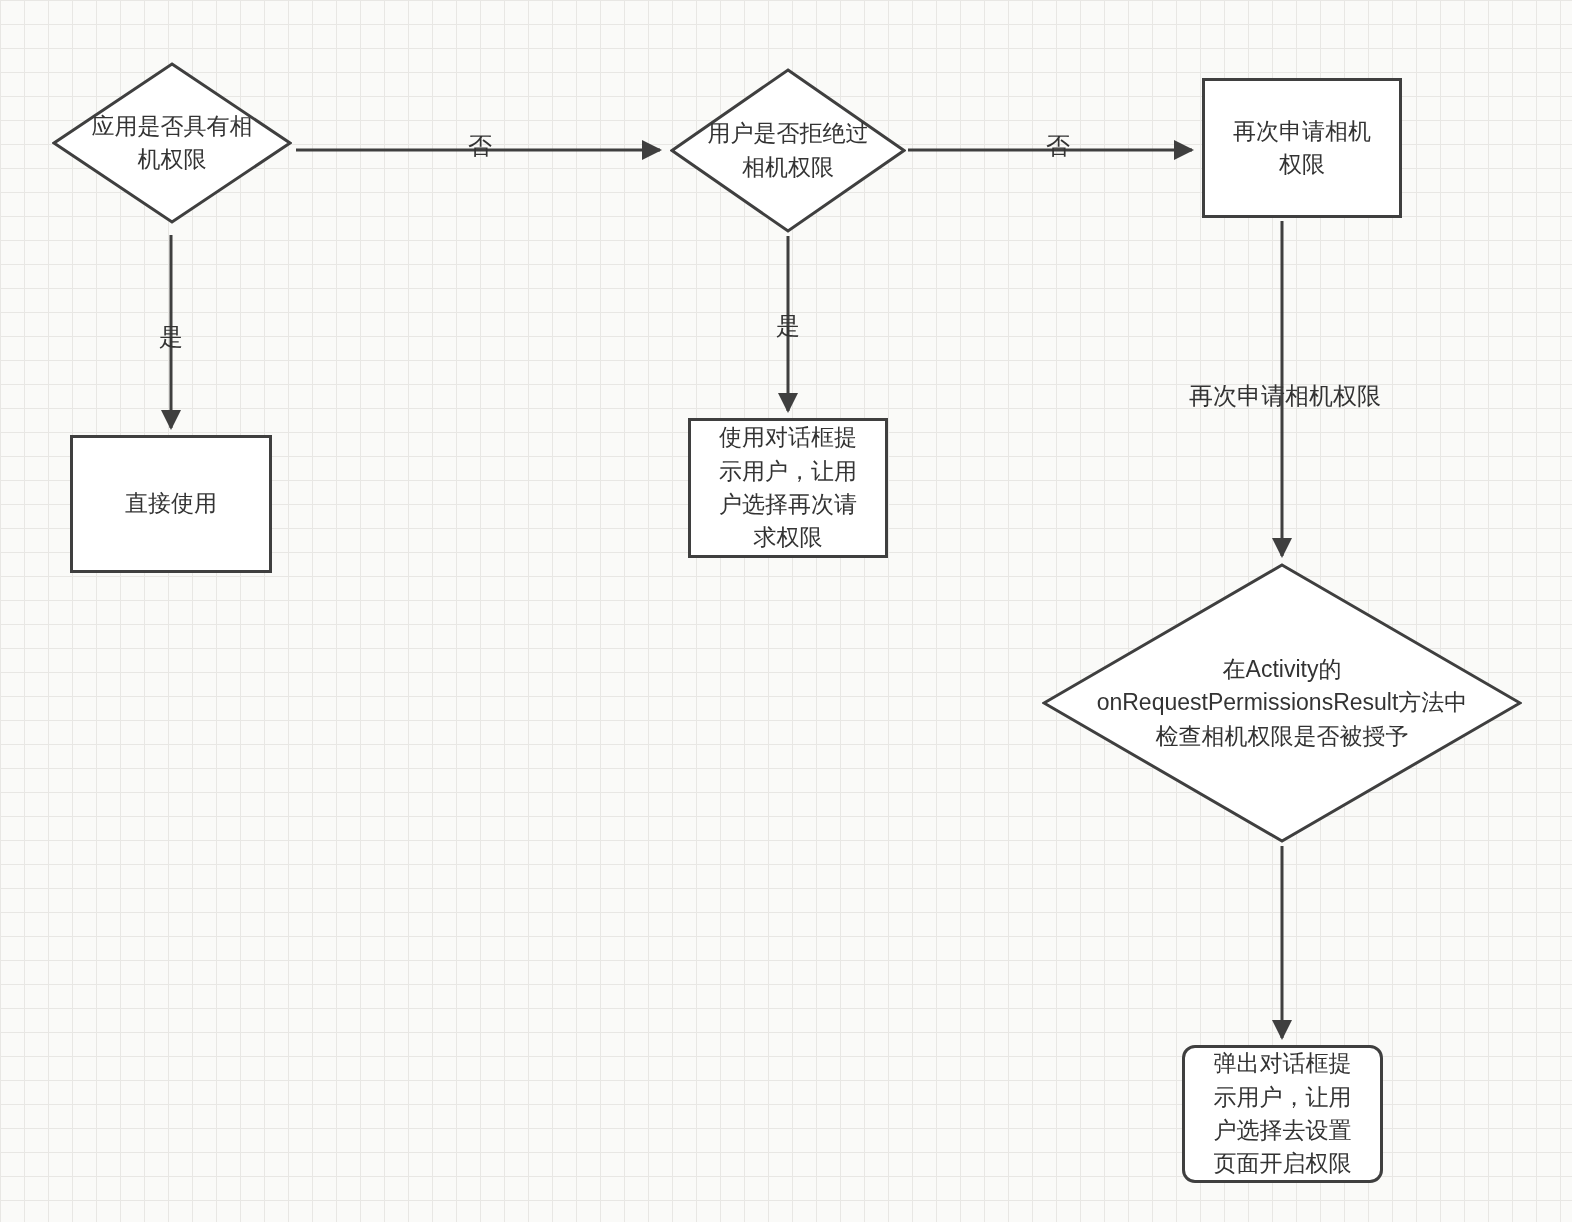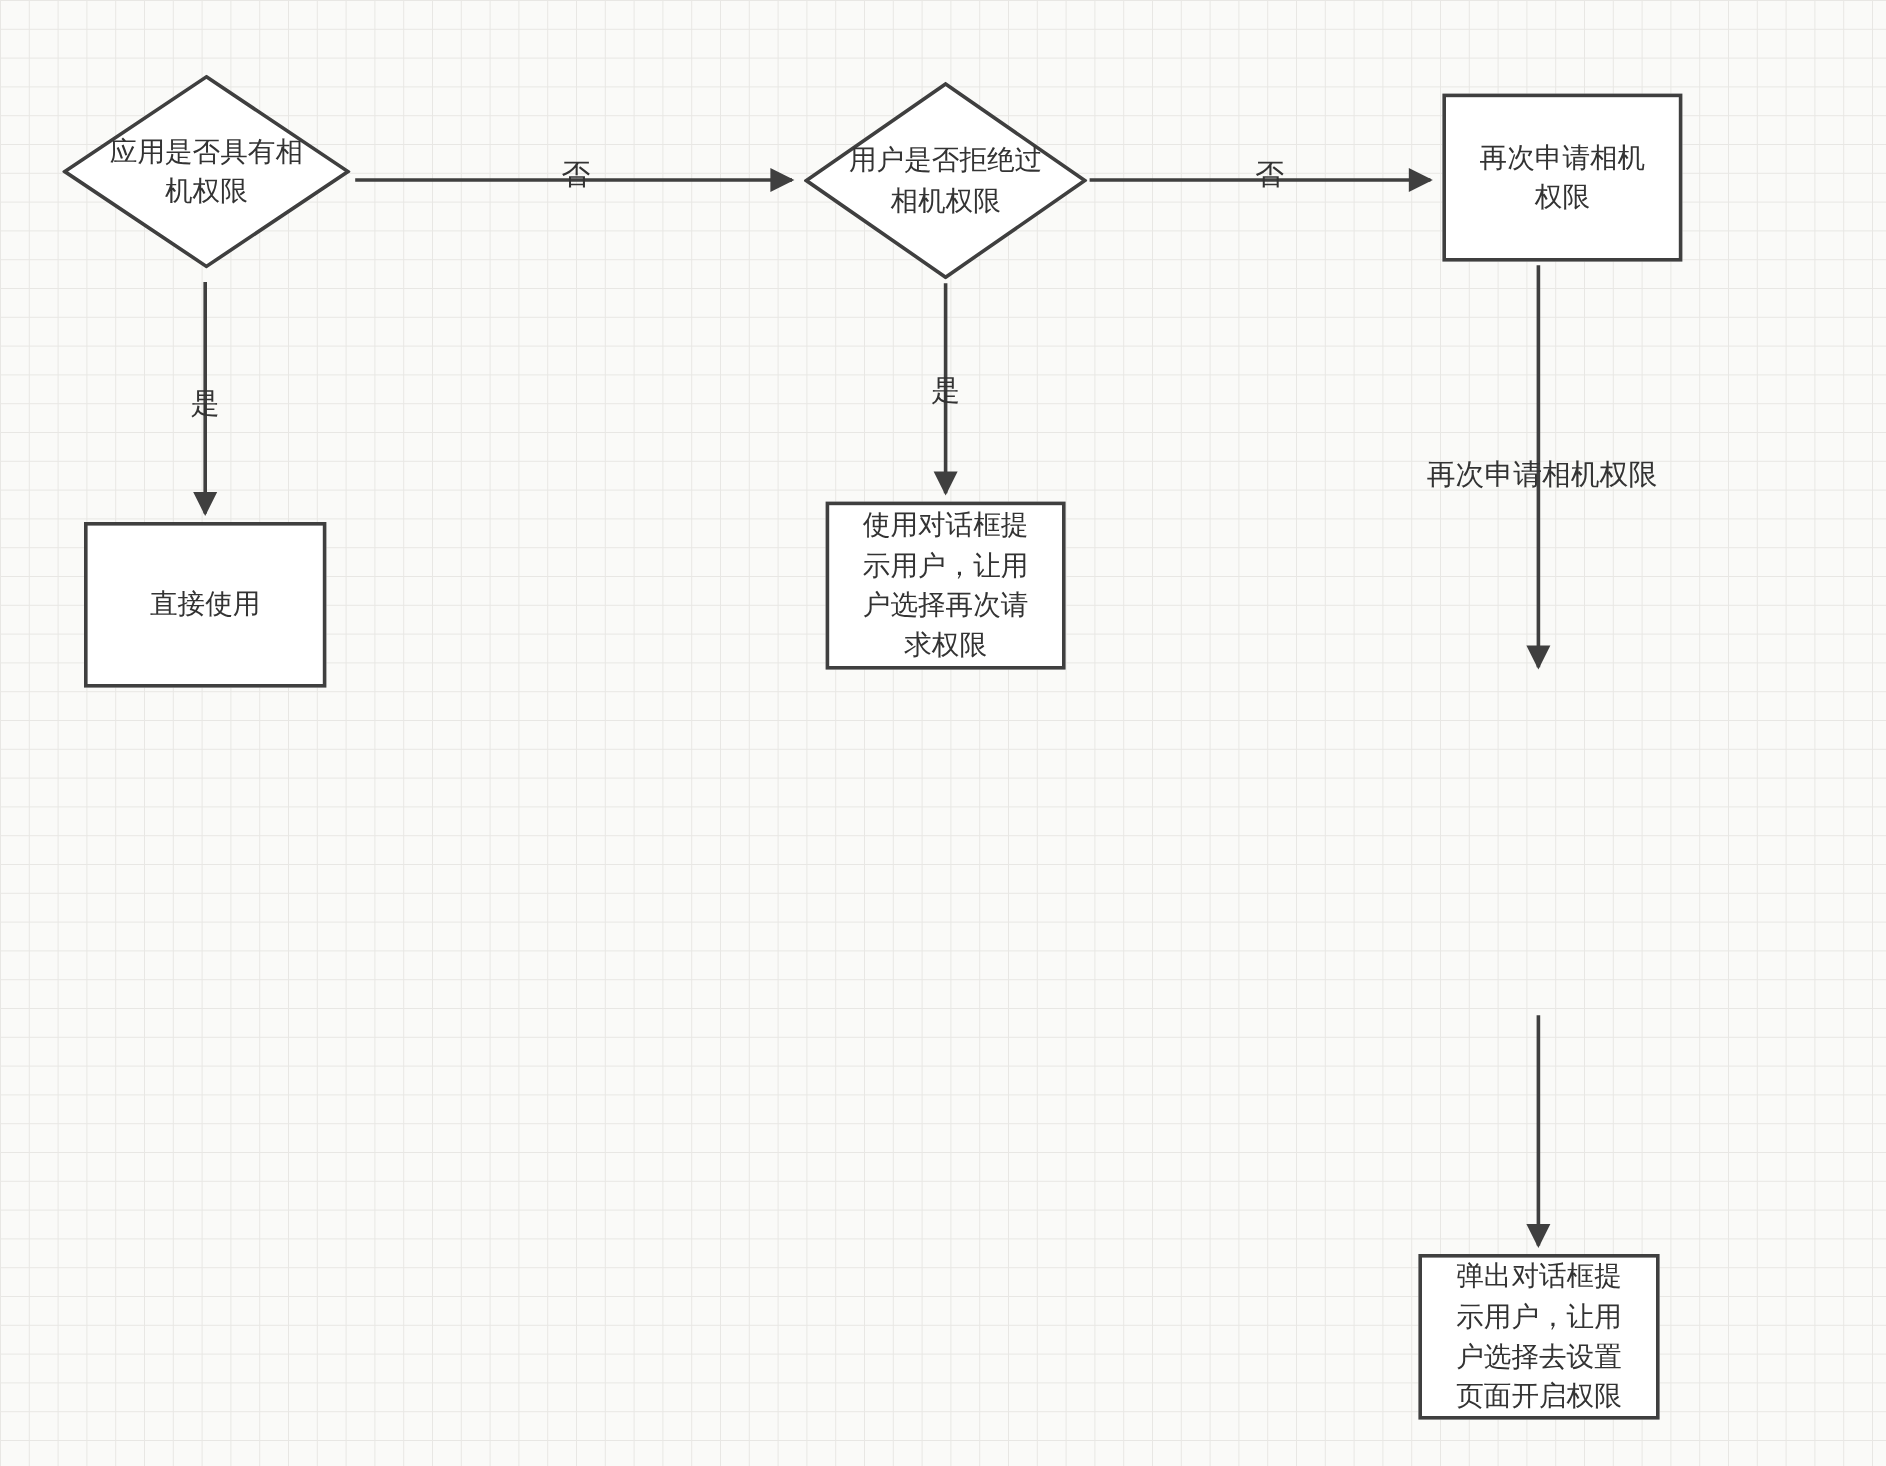--- a/index.html
+++ b/index.html
@@ -108,22 +108,28 @@
   </div>
 
   <div class="node rect-node" style="left:688px; top:418px; width:200px; height:140px;">
     <div class="node-label" style="width:152px;">使用对话框提示用户，让用户选择再次请求权限</div>
   </div>
 
   <div class="node rect-node" style="left:1202px; top:78px; width:200px; height:140px;">
     <div class="node-label" style="width:150px;">再次申请相机权限</div>
   </div>
 
+  <div class="node diamond-node" style="left:1042px; top:563px; width:480px; height:280px;">
+    <svg class="shape" viewBox="0 0 480 280" preserveAspectRatio="none">
+      <polygon points="240,2 478,140 240,278 2,140"></polygon>
+    </svg>
+    <div class="node-label" style="width:382px;">在Activity的onRequestPermissionsResult方法中检查相机权限是否被授予</div>
+  </div>
 
-  <div class="node rect-node" style="left:1182px; top:1045px; width:201px; height:138px;">
+  <div class="node rect-node" style="left:1182px; top:1045px; width:201px; height:138px;border-radius:13px;">
     <div class="node-label" style="width:152px;">弹出对话框提示用户，让用户选择去设置页面开启权限</div>
   </div>
 
   <div class="edge-label" style="left:456px; top:128px; width:48px;">否</div>
 
   <div class="edge-label" style="left:1034px; top:128px; width:48px;">否</div>
 
   <div class="edge-label" style="left:147px; top:319px; width:48px;">是</div>
 
   <div class="edge-label" style="left:764px; top:308px; width:48px;">是</div>

